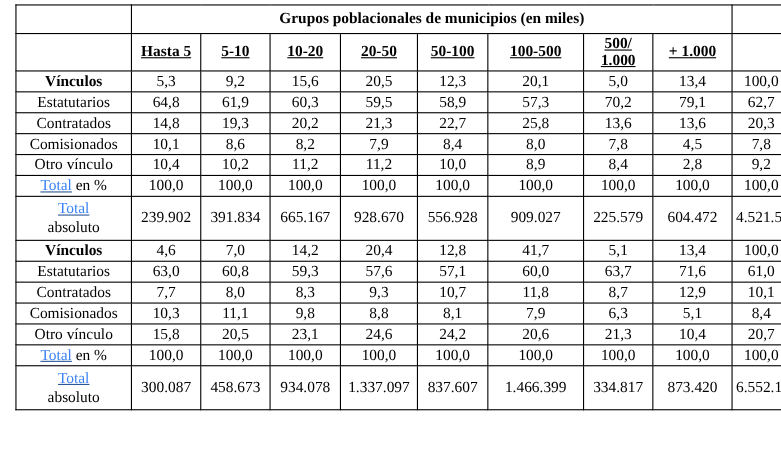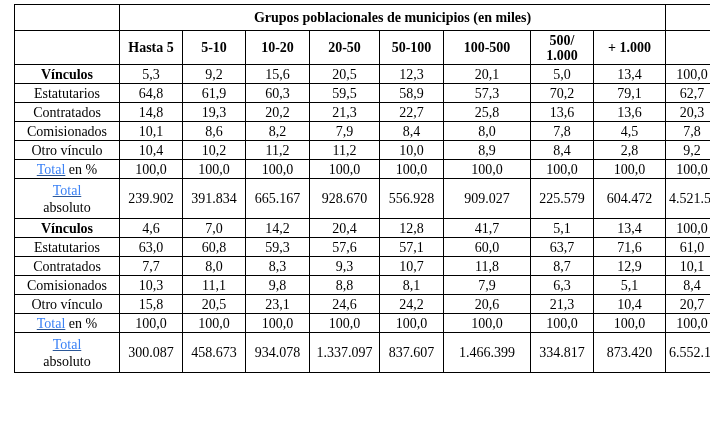--- a/index.html
+++ b/index.html
@@ -5,21 +5,21 @@
   html, body { margin: 0; padding: 0; background: #ffffff; }
   body { width: 710px; height: 431px; overflow: hidden; position: relative;
          font-family: "Liberation Serif", "DejaVu Serif", serif; color: #000; }
   table.main { position: absolute; left: 14px; top: 4px; border-collapse: collapse;
                table-layout: fixed; width: 704px; padding-left: 28px; }
   table.main td { border: 1px solid #000; padding: 0 3px; font-size: 14px; line-height: 15px;
                   text-align: center; vertical-align: middle; overflow: hidden; white-space: nowrap; }
   td.bold { font-weight: bold; }
   td.left { text-align: left; }
   .title-row td { height: 25px; font-weight: bold; font-size: 15px; }
-  .head-row td { height: 33px; font-weight: bold; }
+  .head-row td { height: 33px; font-weight: bold; text-decoration: underline; }
   .head-row td.wrap { white-space: normal; line-height: 15px; margin-top: 47px; }
   .band-row td { height: 18px; font-weight: bold; font-size: 15px; }
   .band-2014 td { height: 22px; }
   .r td { height: 18px; }
   .abs td { height: 39px; }
   .abs td.label { white-space: normal; line-height: 17px; }
   .thick-top td { border-top: 2px solid #000; }
   .thick-bottom td { border-bottom: 3px solid #000; }
   .ulink { color: #3b82f6; text-decoration: underline; text-decoration-color: #2b5797; }
 </style>

